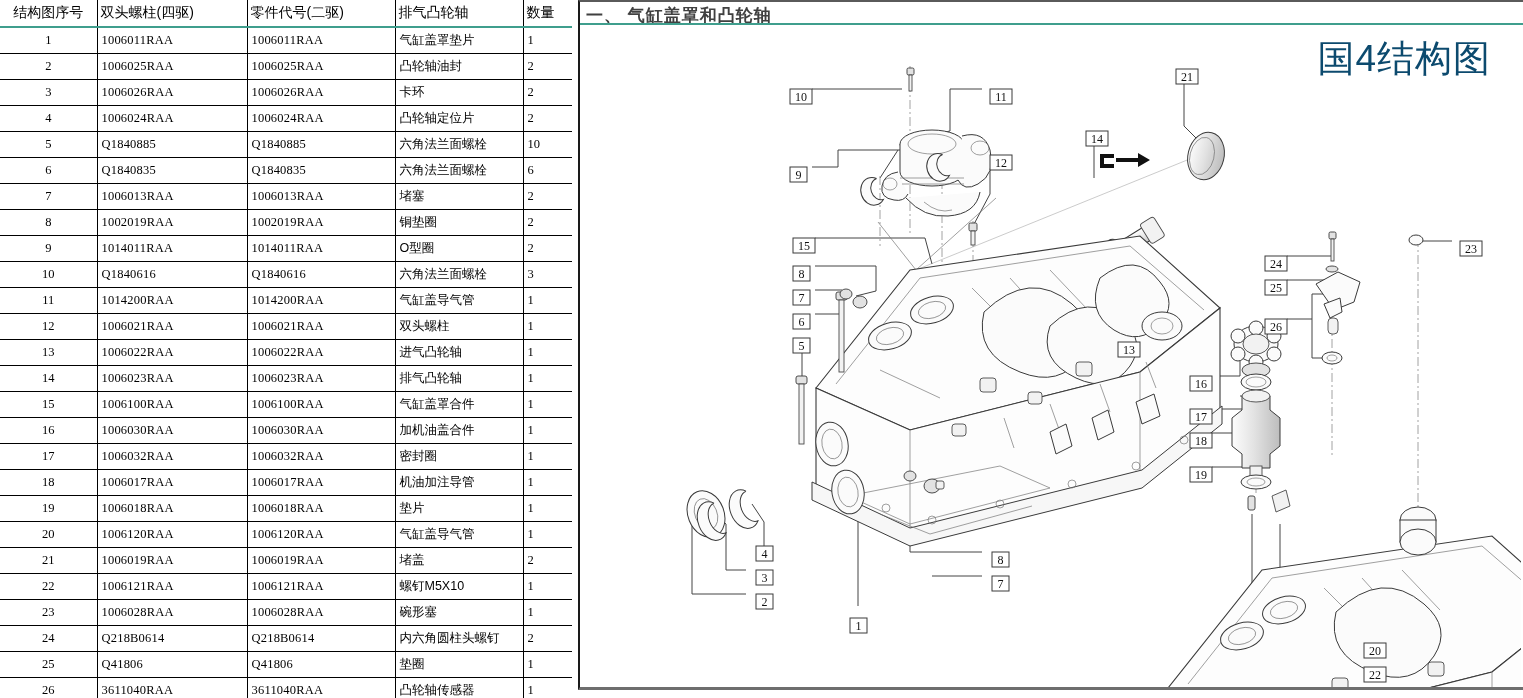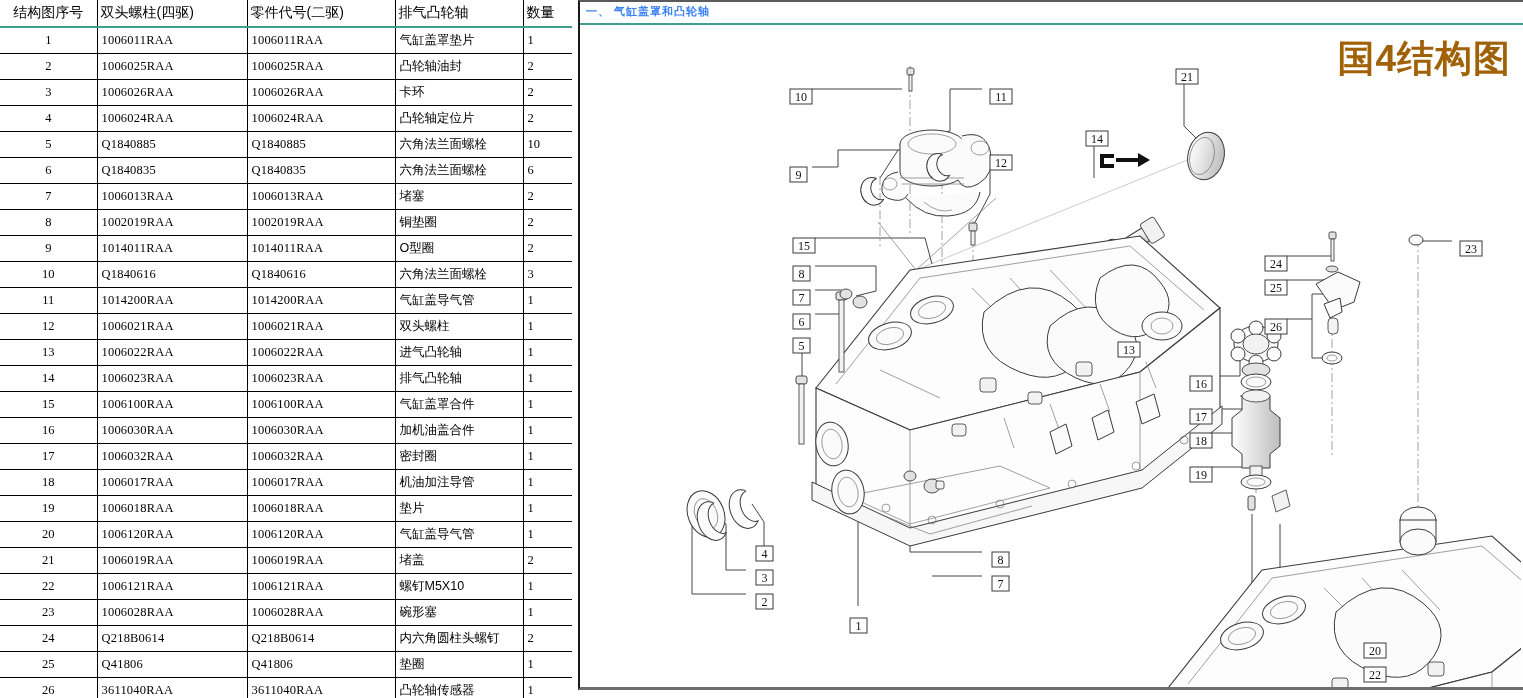--- a/index.html
+++ b/index.html
@@ -65,31 +65,31 @@
     border-left:2px solid #1a1a1a;
     border-top:2px solid #5a5a5a;
     border-bottom:3px solid #6e6e6e;
     box-sizing:border-box;
     background:#fff;
     overflow:hidden;
   }
   .dg-title{
     position:absolute;left:6px;top:2px;
     font-family:"Liberation Sans","DejaVu Sans",sans-serif;
-    font-weight:bold;font-size:11px;color:#3b82f6;
+    font-weight:bold;font-size:17px;color:#404040;
     white-space:nowrap;letter-spacing:1px;
   }
   .dg-rule{
     position:absolute;left:0px;top:21px;width:943px;height:2px;
     background:#3f9e8d;
   }
   .dg-stamp{
-    position:absolute;right:12px;top:32px;
+    position:absolute;right:32px;top:32px;
     font-family:"Liberation Sans","DejaVu Sans",sans-serif;
-    font-weight:bold;font-size:37px;color:#a16207;
+    font-weight:normal;font-size:37px;color:#0c4a6e;
     letter-spacing:1px;white-space:nowrap;
   }
   .dg-canvas{position:absolute;left:0;top:24px;width:941px;height:664px;}
   .dg-canvas svg{display:block;}
 </style>
 </head>
 <body>
 
 <div class="page">
 

